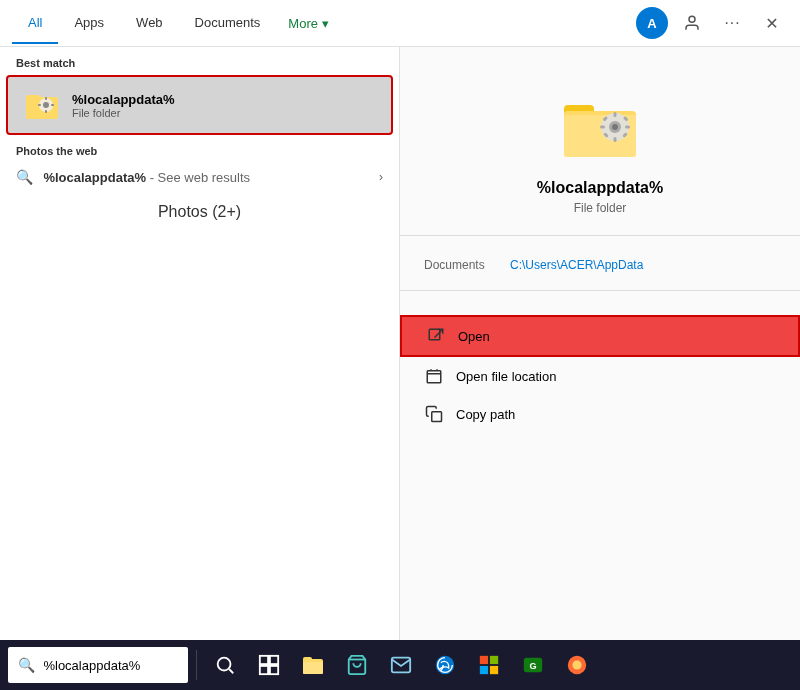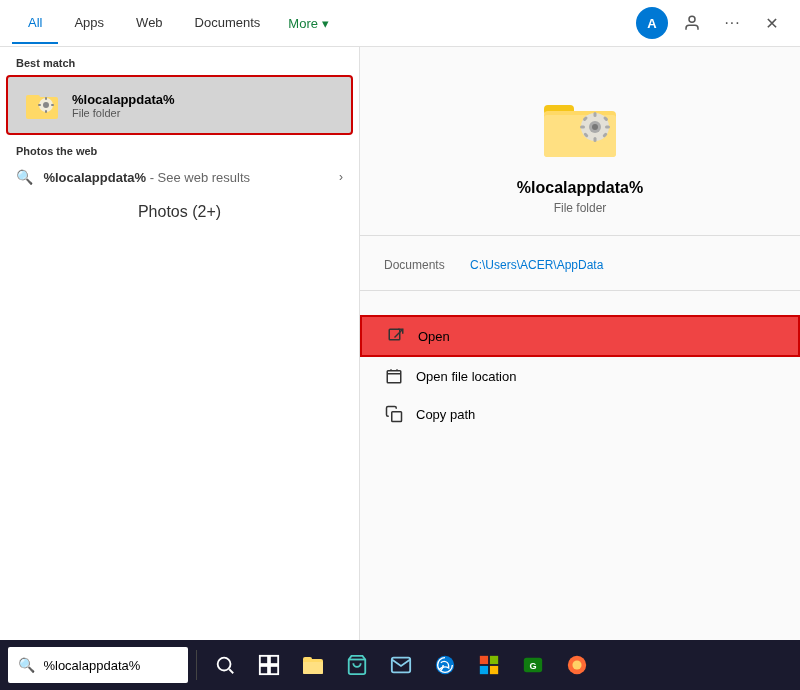--- a/index.html
+++ b/index.html
@@ -94,21 +94,21 @@
 
     
     .content-area {
       display: flex;
       flex: 1;
       overflow: hidden;
     }
 
     
     .left-panel {
-      width: 360px;
+      width: 400px;
       border-right: 1px solid #e0e0e0;
       display: flex;
       flex-direction: column;
       background: #fff;
       flex-shrink: 0;
     }
 
     .section-label {
       font-size: 11px;
       font-weight: 600;

